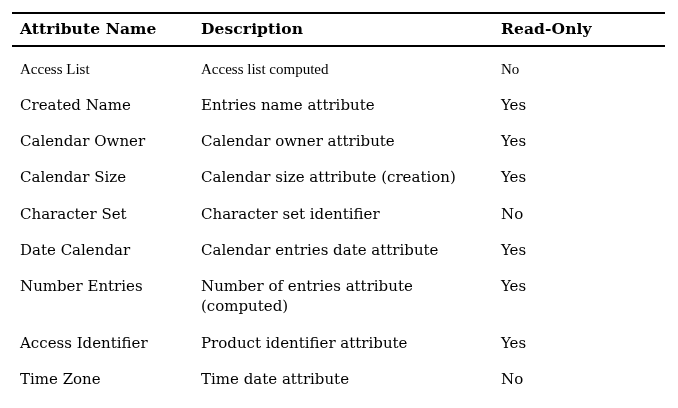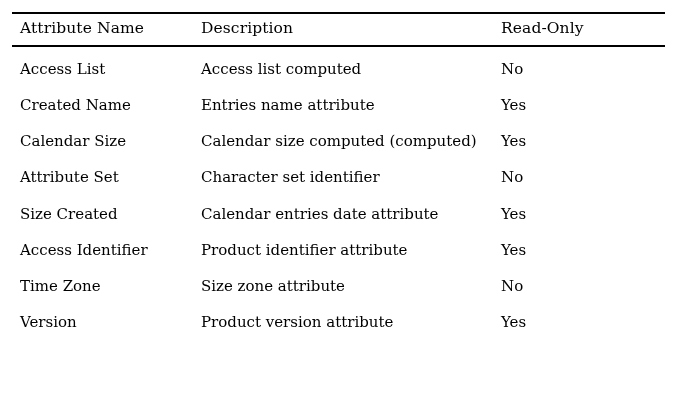--- a/index.html
+++ b/index.html
@@ -37,38 +37,38 @@
     width: 100%;
     table-layout: fixed;
   }
 
   table.attr-table col.c-name { width: 181px; }
   table.attr-table col.c-desc { width: 300px; }
   table.attr-table col.c-ro   { width: 172px; }
 
   thead th {
     text-align: left;
-    font-weight: normal;
+    font-weight: bold;
     font-size: 15.5px;
     line-height: 1.0;
     padding: 7px 0 8px 8px;
     vertical-align: top;
     letter-spacing: 0.1px;
   }
 
   tbody td {
     text-align: left;
     font-weight: normal;
     font-size: 15px;
     line-height: 1.35;
     padding: 8px 0 8px 8px;
     vertical-align: top;
   }
 
-  tbody tr:first-child td { padding-top: 12px; }
+  tbody tr:first-child td { padding-top: 12px; font-family: Liberation Serif, serif; }
   tbody tr:last-child  td { padding-bottom: 10px; }
 
   td .desc-line2 { display: block; }
 </style>
 </head>
 <body>
 
 <div class="table-wrap">
 
   <div class="rule rule-top"></div>
@@ -101,42 +101,52 @@
           <td>Access List</td>
           <td><span>Access list computed</span></td>
           <td>No</td>
         </tr>
         <tr>
           <td>Created Name</td>
           <td><span>Entries name attribute</span></td>
           <td>Yes</td>
         </tr>
         <tr>
-          <td>Calendar Size</td>
-          <td><span>Calendar size computed (computed)</span></td>
+          <td>Calendar Owner</td>
+          <td><span>Calendar owner attribute</span></td>
           <td>Yes</td>
         </tr>
         <tr>
-          <td>Attribute Set</td>
+          <td>Calendar Size</td>
+          <td><span>Calendar size attribute (creation)</span></td>
+          <td>Yes</td>
+        </tr>
+        <tr>
+          <td>Character Set</td>
           <td><span>Character set identifier</span></td>
           <td>No</td>
         </tr>
         <tr>
-          <td>Size Created</td>
+          <td>Date Calendar</td>
           <td><span>Calendar entries date attribute</span></td>
+          <td>Yes</td>
+        </tr>
+        <tr>
+          <td>Number Entries</td>
+          <td><span>Number of entries attribute</span><span class="desc-line2">(computed)</span></td>
           <td>Yes</td>
         </tr>
         <tr>
           <td>Access Identifier</td>
           <td><span>Product identifier attribute</span></td>
           <td>Yes</td>
         </tr>
         <tr>
           <td>Time Zone</td>
-          <td><span>Size zone attribute</span></td>
+          <td><span>Time date attribute</span></td>
           <td>No</td>
         </tr>
         <tr>
           <td>Version</td>
           <td><span>Product version attribute</span></td>
           <td>Yes</td>
         </tr>
       </tbody>
   </table>
 

